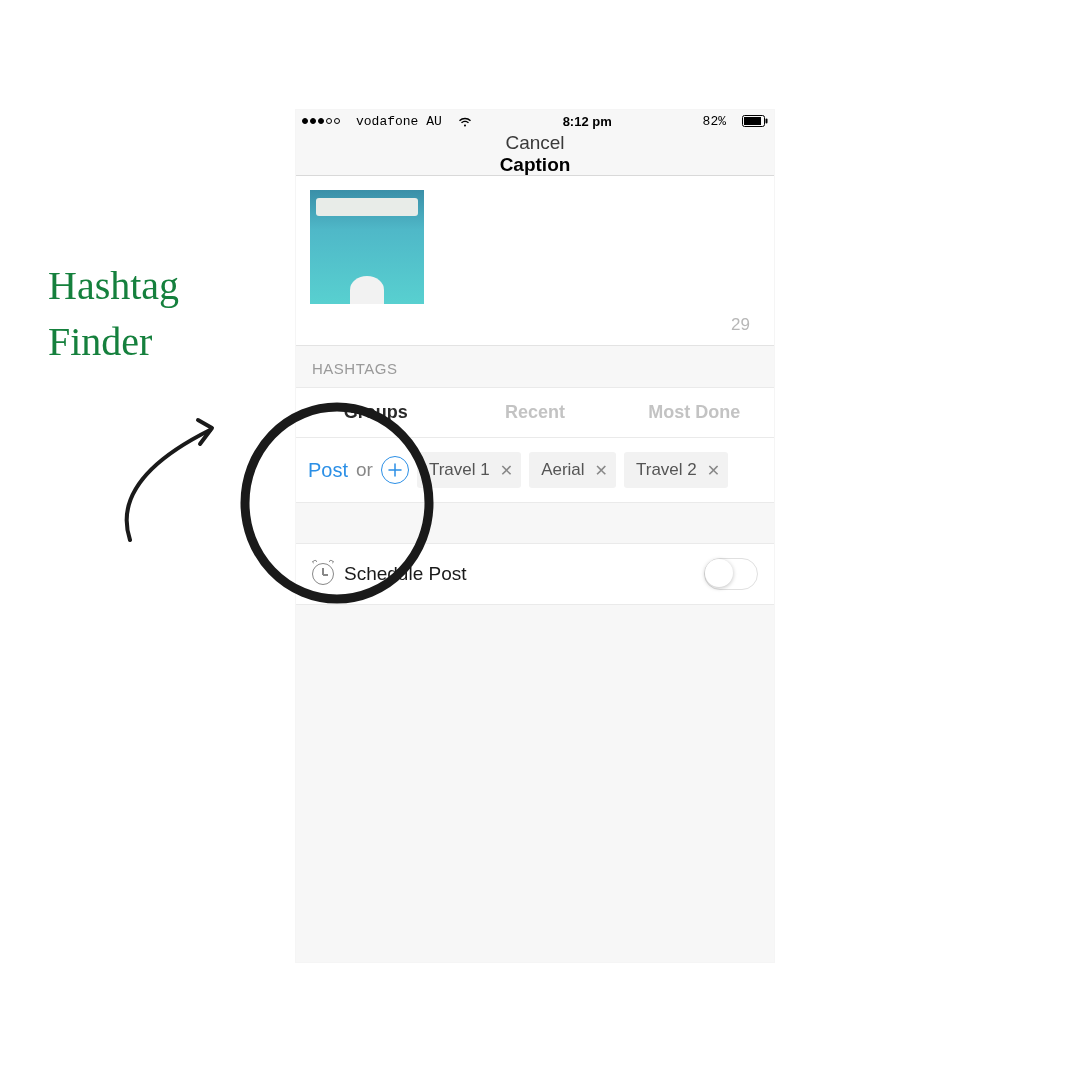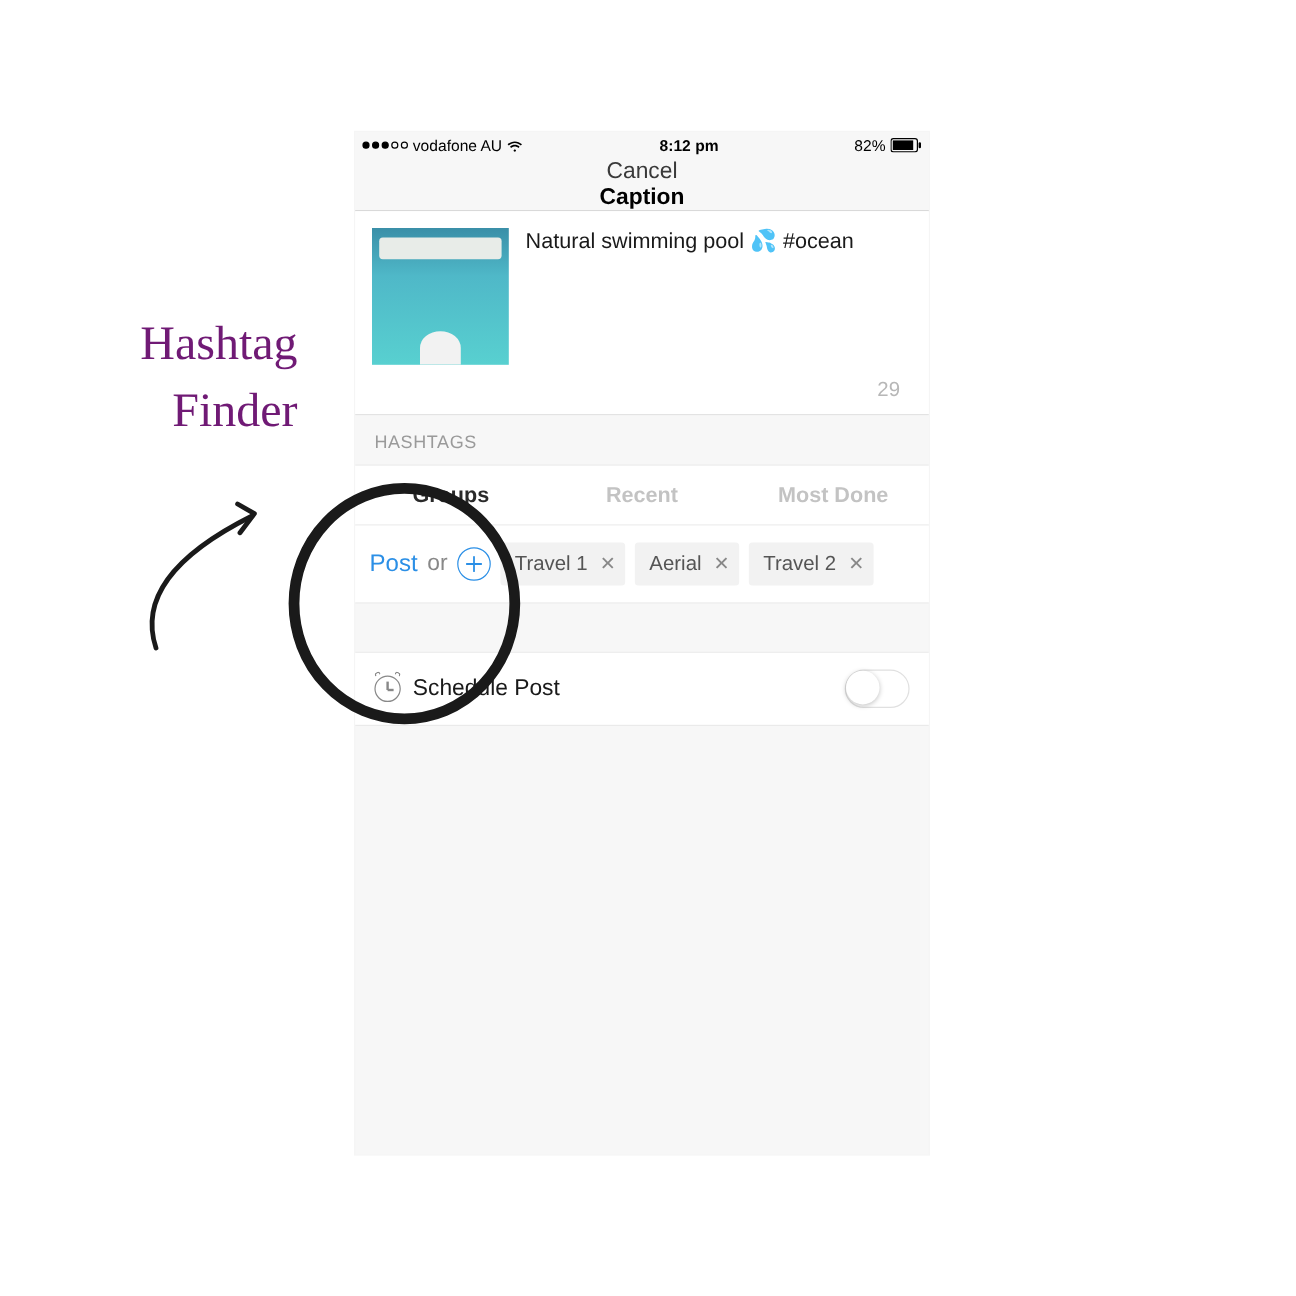--- a/index.html
+++ b/index.html
@@ -12,22 +12,22 @@
     overflow: hidden;
   }
   
   .annotation {
     position: absolute;
     left: 48px;
     top: 258px;
     font-family: "Bradley Hand", "Segoe Script", "Comic Sans MS", cursive;
     font-size: 40px;
     line-height: 1.4;
-    color: #701a75;
-    text-align: right;
+    color: #15803d;
+    text-align: left;
     width: 200px;
   }
   .arrow-svg {
     position: absolute;
     left: 90px;
     top: 390px;
     pointer-events: none;
   }
   .circle-svg {
     position: absolute;
@@ -50,21 +50,21 @@
   .status-bar {
     height: 22px;
     display: flex;
     align-items: center;
     justify-content: space-between;
     padding: 0 6px;
     font-size: 13px;
     color: #000;
     background: #f7f7f7;
   }
-  .status-left, .status-right { display: flex; align-items: center; gap: 4px; }
+  .status-left, .status-right { display: flex; align-items: center; gap: 16px; font-family: Liberation Mono, monospace; }
   .status-center { font-weight: 600; }
   .signal-dots { display: flex; gap: 2px; align-items: center; }
   .dot { width: 6px; height: 6px; border-radius: 50%; border: 1px solid #000; }
   .dot.filled { background: #000; }
   .wifi-icon, .battery-icon { display: inline-flex; }
   
   .nav-bar {
     height: 44px;
     display: flex;
     align-items: center;
@@ -270,21 +270,20 @@
   </div>
 
   <div class="nav-bar">
     <div class="nav-left">Cancel</div>
     <div class="nav-title">Caption</div>
     <div class="nav-right">Done</div>
   </div>
 
   <div class="caption-area">
     <div class="thumb"></div>
-    <div class="caption-text">Natural swimming pool 💦 #ocean</div>
     <div class="char-count">29</div>
   </div>
 
   <div class="section-header">HASHTAGS</div>
 
   <div class="tabs">
     <div class="tab active">Groups</div>
     <div class="tab">Recent</div>
     <div class="tab">Most Done</div>
   </div>

